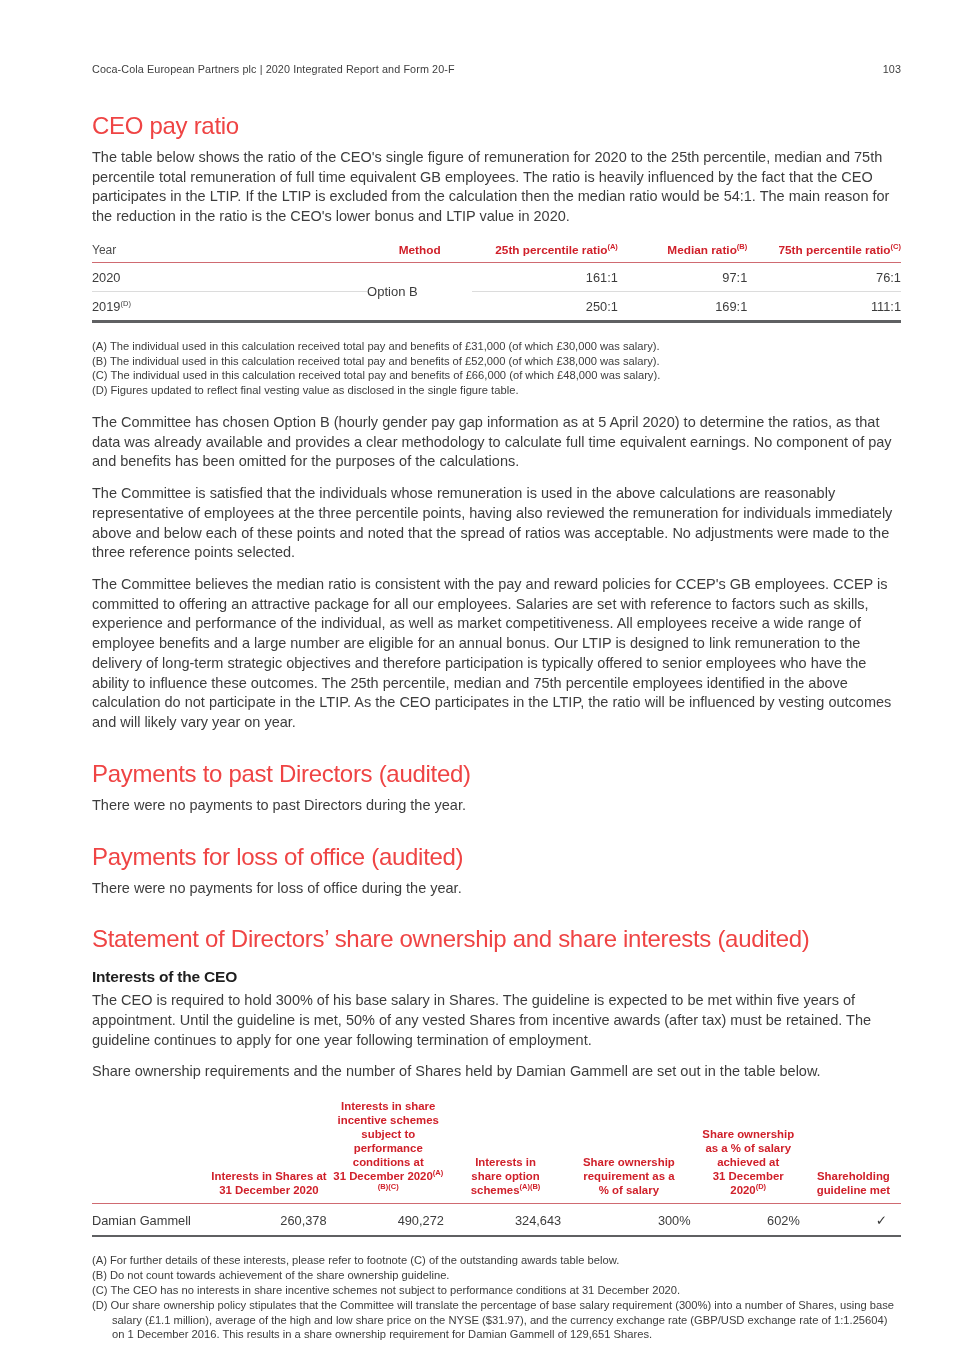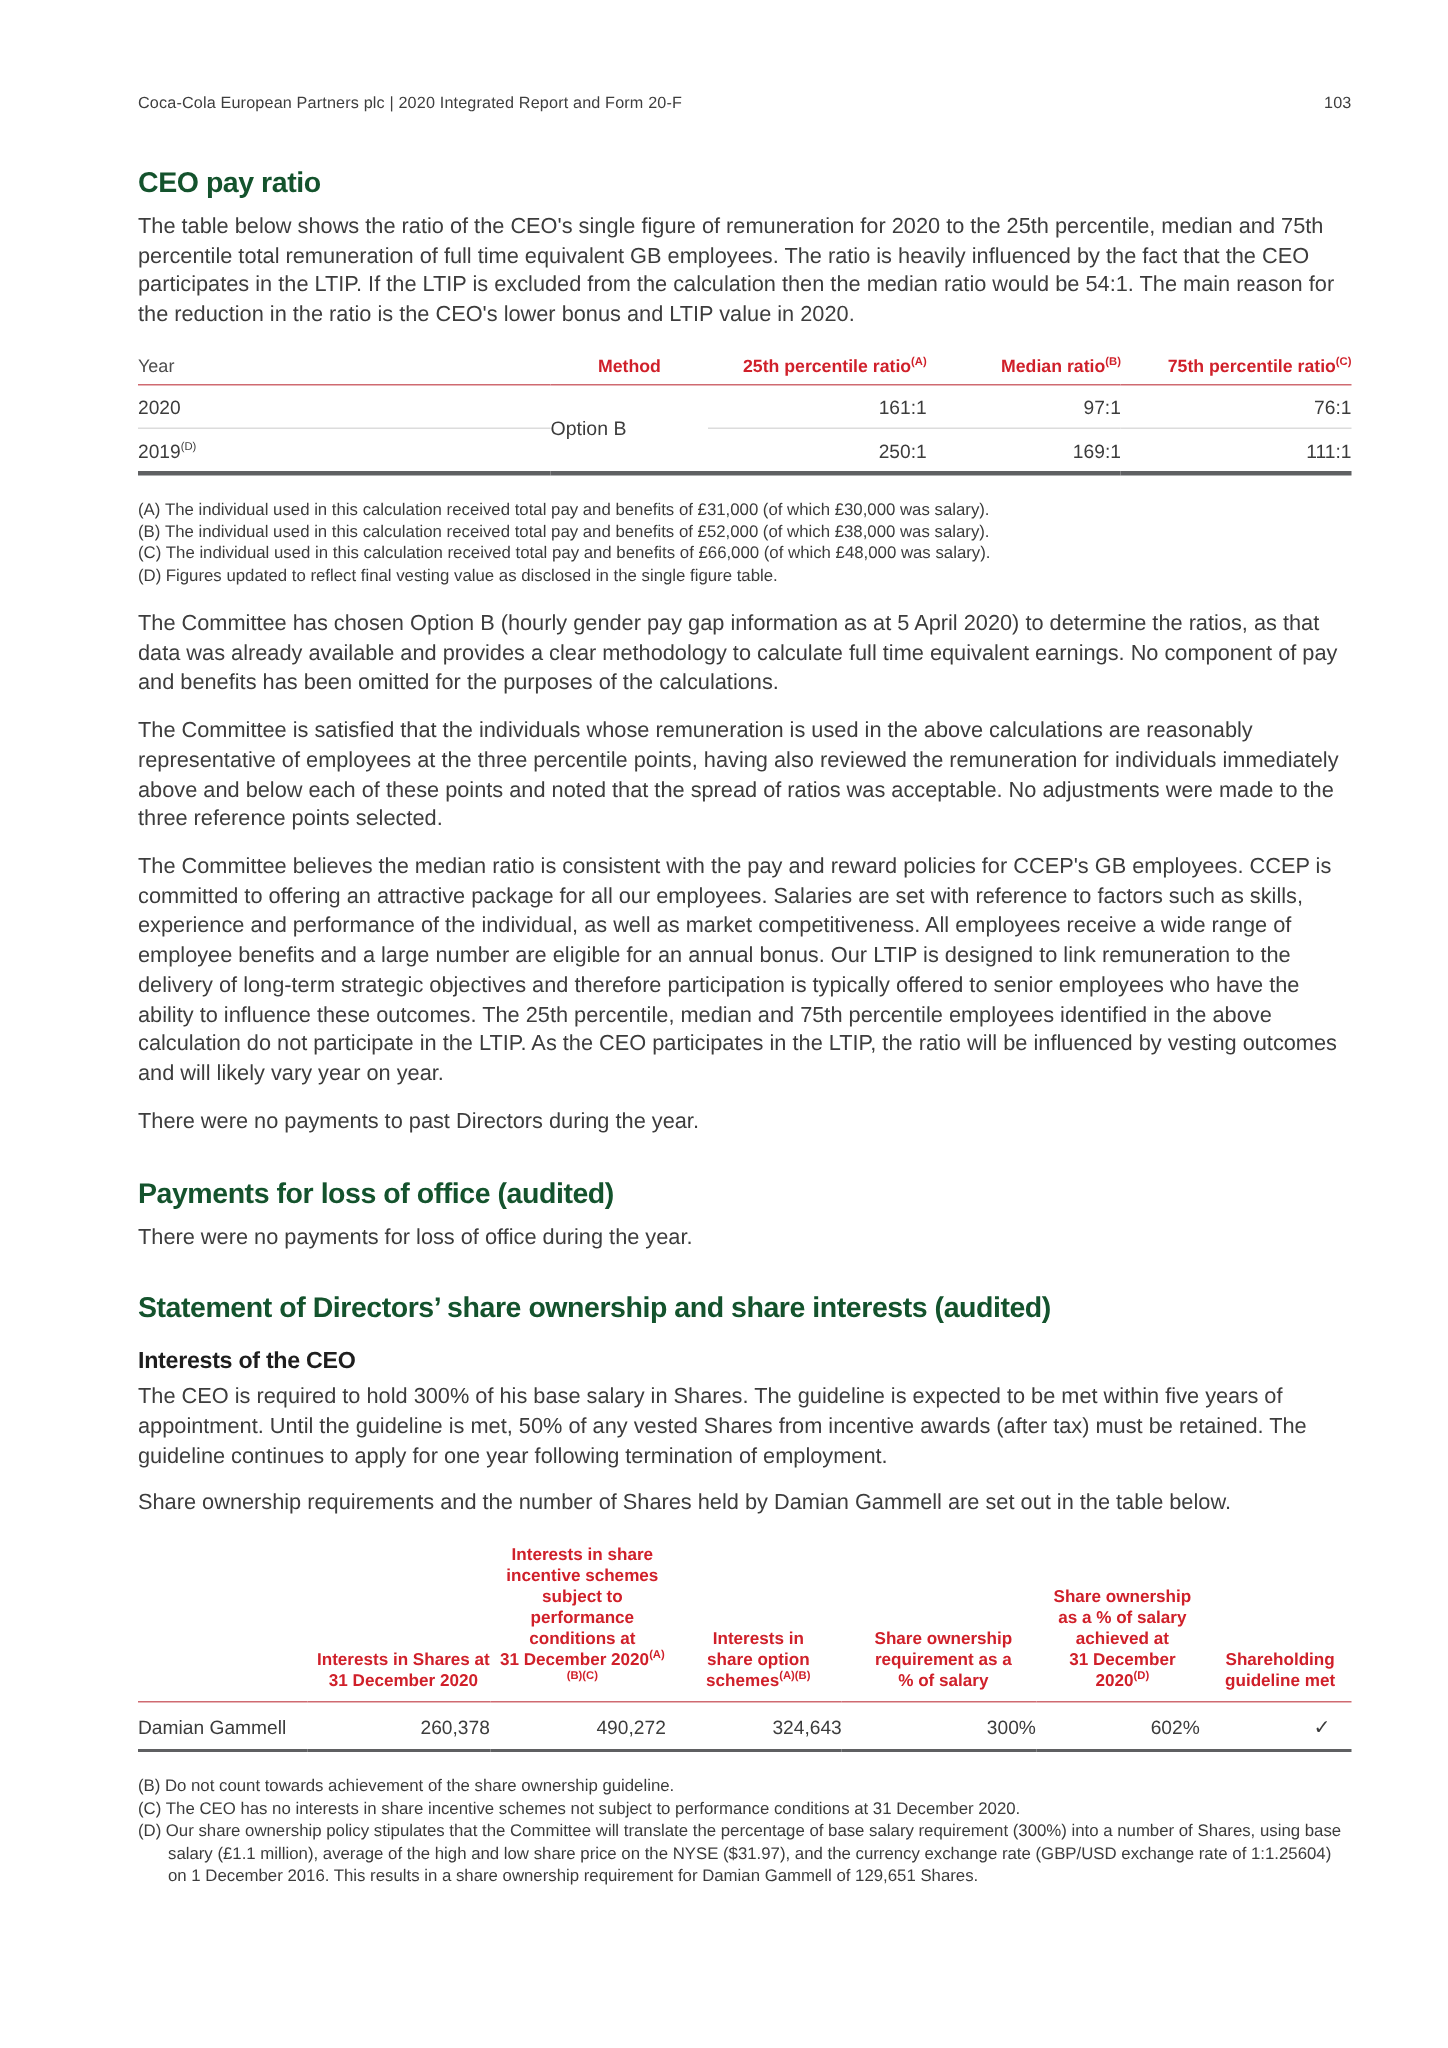--- a/index.html
+++ b/index.html
@@ -13,21 +13,21 @@
   .page { padding:63px 64px 0 92px; }
 
   
   .doc-header {
     display:flex; justify-content:space-between; align-items:baseline;
     font-size:10.8px; color:#3e3e3e; letter-spacing:0.1px;gap:40px;
   }
 
   
   h2.section {
-    color:#14532d; font-size:19px; font-weight:bold;
+    color:#ef4444; font-size:24px; font-weight:normal;
     letter-spacing:-0.3px; margin:27px 0 8px 0;
   }
   h2.first { margin-top:37px; }
   h3.sub {
     color:#1e1e1e; font-size:15.5px; font-weight:bold;
     letter-spacing:-0.2px; margin:15px 0 5px 0;
   }
 
   p.body {
     font-size:14.5px; line-height:1.36; color:#3d3d3d;
@@ -142,20 +142,21 @@
     <div class="fn"><span class="lbl">(A)</span><span>The individual used in this calculation received total pay and benefits of £31,000 (of which £30,000 was salary).</span></div>
     <div class="fn"><span class="lbl">(B)</span><span>The individual used in this calculation received total pay and benefits of £52,000 (of which £38,000 was salary).</span></div>
     <div class="fn"><span class="lbl">(C)</span><span>The individual used in this calculation received total pay and benefits of £66,000 (of which £48,000 was salary).</span></div>
     <div class="fn"><span class="lbl">(D)</span><span>Figures updated to reflect final vesting value as disclosed in the single figure table.</span></div>
   </div>
 
   <p class="body" style="margin-top:15px">The Committee has chosen Option B (hourly gender pay gap information as at 5 April 2020) to determine the ratios, as that data was already available and provides a clear methodology to calculate full time equivalent earnings. No component of pay and benefits has been omitted for the purposes of the calculations.</p>
   <p class="body">The Committee is satisfied that the individuals whose remuneration is used in the above calculations are reasonably representative of employees at the three percentile points, having also reviewed the remuneration for individuals immediately above and below each of these points and noted that the spread of ratios was acceptable. No adjustments were made to the three reference points selected.</p>
   <p class="body">The Committee believes the median ratio is consistent with the pay and reward policies for CCEP's GB employees. CCEP is committed to offering an attractive package for all our employees. Salaries are set with reference to factors such as skills, experience and performance of the individual, as well as market competitiveness. All employees receive a wide range of employee benefits and a large number are eligible for an annual bonus. Our LTIP is designed to link remuneration to the delivery of long-term strategic objectives and therefore participation is typically offered to senior employees who have the ability to influence these outcomes. The 25th percentile, median and 75th percentile employees identified in the above calculation do not participate in the LTIP. As the CEO participates in the LTIP, the ratio will be influenced by vesting outcomes and will likely vary year on year.</p>
 
+  <h2 class="section">Payments to past Directors (audited)</h2>
   <p class="body">There were no payments to past Directors during the year.</p>
 
   <h2 class="section">Payments for loss of office (audited)</h2>
   <p class="body">There were no payments for loss of office during the year.</p>
 
   <h2 class="section">Statement of Directors’ share ownership and share interests (audited)</h2>
   <h3 class="sub">Interests of the CEO</h3>
   <p class="body">The CEO is required to hold 300% of his base salary in Shares. The guideline is expected to be met within five years of appointment. Until the guideline is met, 50% of any vested Shares from incentive awards (after tax) must be retained. The guideline continues to apply for one year following termination of employment.</p>
   <p class="body">Share ownership requirements and the number of Shares held by Damian Gammell are set out in the table below.</p>
 
@@ -201,18 +202,19 @@
         <td>490,272</td>
         <td>324,643</td>
         <td>300%</td>
         <td>602%</td>
         <td class="check-c">✓</td>
       </tr>
     </tbody>
   </table>
 
   <div class="footnotes">
+    <div class="fn"><span class="lbl">(A)</span><span>For further details of these interests, please refer to footnote (C) of the outstanding awards table below.</span></div>
     <div class="fn"><span class="lbl">(B)</span><span>Do not count towards achievement of the share ownership guideline.</span></div>
     <div class="fn"><span class="lbl">(C)</span><span>The CEO has no interests in share incentive schemes not subject to performance conditions at 31 December 2020.</span></div>
     <div class="fn"><span class="lbl">(D)</span><span>Our share ownership policy stipulates that the Committee will translate the percentage of base salary requirement (300%) into a number of Shares, using base salary (£1.1 million), average of the high and low share price on the NYSE ($31.97), and the currency exchange rate (GBP/USD exchange rate of 1:1.25604) on 1 December 2016. This results in a share ownership requirement for Damian Gammell of 129,651 Shares.</span></div>
   </div>
 
 </div>
 
 </body></html>

